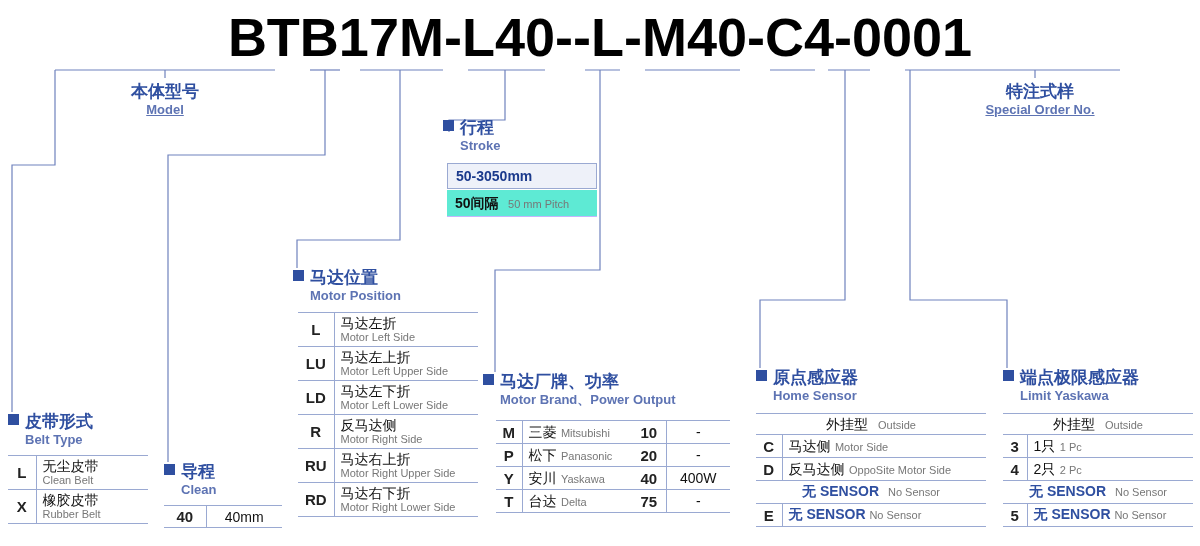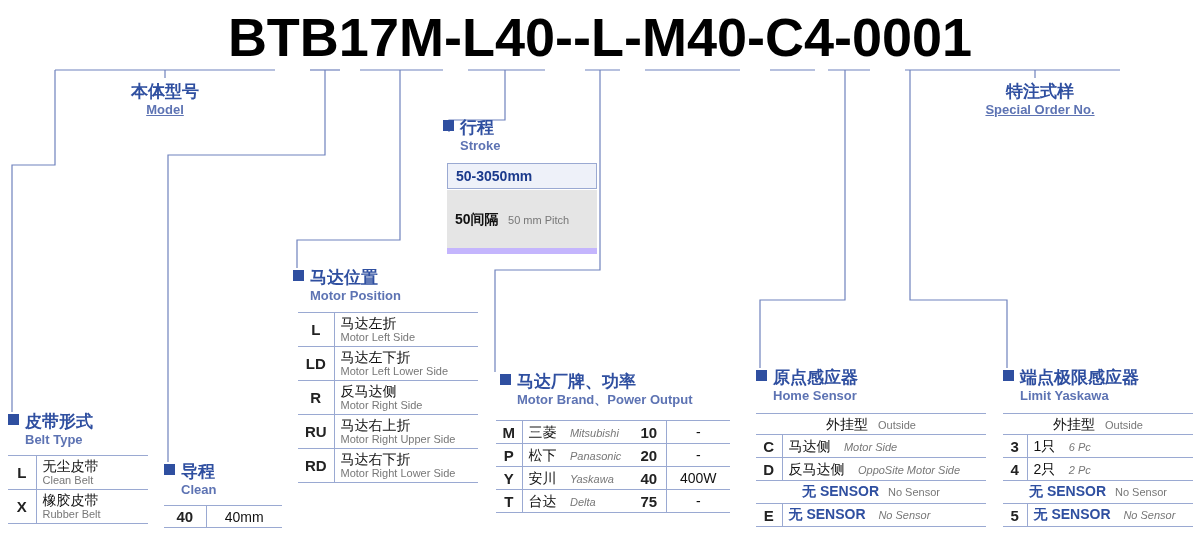--- a/index.html
+++ b/index.html
@@ -46,40 +46,40 @@
     padding:2px 6px; vertical-align:middle; white-space:nowrap;
   }
   table.opt tr:last-child td { border-bottom:1px solid #9aa9d2; }
   td.key {
     text-align:center; font-size:15px; font-weight:bold; color:#222;
     border-right:1px solid #9aa9d2;
   }
   .cnv { font-size:14px; color:#111; display:block; line-height:16px; }
   .env { font-size:11px; color:#777; display:block; line-height:13px; }
   .inline .cnv, .inline .env { display:inline;text-align:right; }
-  .inline .env { margin-left:9px;font-style:italic; }
+  .inline .env { margin-left:0; }
   .nosensor {
     font-size:14px; font-weight:bold; color:#2f4fa0;
   }
   .nosensor .env { color:#777; font-weight:normal; }
   td.center { text-align:center; }
   .hdrrow td { font-size:14px; color:#111; }
   .hdrrow .env { color:#777; }
 
   
   #stroke-box {
     position:absolute; left:447px; top:163px; width:150px;
     border:1px solid #9aa9d2; background:#eef1f9;
     font-size:14px; font-weight:bold; color:#1b3a8c;
     padding:4px 8px;
   }
   #stroke-pitch {
     position:absolute; left:447px; top:190px; width:150px;
-    border-bottom:6px solid #c4b5fd; background:#e5e5e5;
-    padding:20px 8px; white-space:nowrap;
+    border-bottom:1px solid #c4b5fd; background:#5eead4;
+    padding:4px 8px; white-space:nowrap;
   }
   #stroke-pitch .cnv { display:inline; font-weight:bold; font-size:14px;}
   #stroke-pitch .env { display:inline; margin-left:5px; }
 </style>
 </head>
 <body>
 
 <div id="code-line">
   <span>BTB17M</span>
   <span>-</span>
@@ -196,20 +196,27 @@
 <table class="opt" style="left:298px; top:312px; width:180px;">
   <tbody>
       <tr>
     <td class="key" style="width:36px;">L</td>
     <td>
       <span class="cnv">马达左折</span>
       <span class="env">Motor Left Side</span>
     </td>
   </tr>
   <tr>
+    <td class="key">LU</td>
+    <td>
+      <span class="cnv">马达左上折</span>
+      <span class="env">Motor Left Upper Side</span>
+    </td>
+  </tr>
+  <tr>
     <td class="key">LD</td>
     <td>
       <span class="cnv">马达左下折</span>
       <span class="env">Motor Left Lower Side</span>
     </td>
   </tr>
   <tr>
     <td class="key">R</td>
     <td>
       <span class="cnv">反马达侧</span>
@@ -226,21 +233,21 @@
   <tr>
     <td class="key">RD</td>
     <td>
       <span class="cnv">马达右下折</span>
       <span class="env">Motor Right Lower Side</span>
     </td>
   </tr>
 </tbody>
   </table>
 
-<div class="heading" style="left:500px; top:372px;">
+<div class="heading" style="left:483px; top:372px;">
   <div><span class="sq"></span><span class="cn">马达厂牌、功率</span></div>
   <div class="en">Motor Brand、Power Output</div>
 </div>
 <table class="opt" style="left:496px; top:420px; width:234px;">
   <tbody>
       <tr>
     <td class="key" style="width:26px;">M</td>
     <td class="inline" style="width:110px;">
       <span class="cnv">三菱</span>
       <span class="env">Mitsubishi</span>
@@ -337,21 +344,21 @@
       <tr class="hdrrow">
     <td class="center" colspan="2" style="border-right:none;">
       <span class="cnv" style="display:inline;">外挂型</span>
       <span class="env" style="display:inline; margin-left:6px;">Outside</span>
     </td>
   </tr>
   <tr>
     <td class="key" style="width:24px;">3</td>
     <td class="inline">
       <span class="cnv">1只</span>
-      <span class="env">6 Pc</span>
+      <span class="env">1 Pc</span>
     </td>
   </tr>
   <tr>
     <td class="key">4</td>
     <td class="inline">
       <span class="cnv">2只</span>
       <span class="env">2 Pc</span>
     </td>
   </tr>
   <tr>

